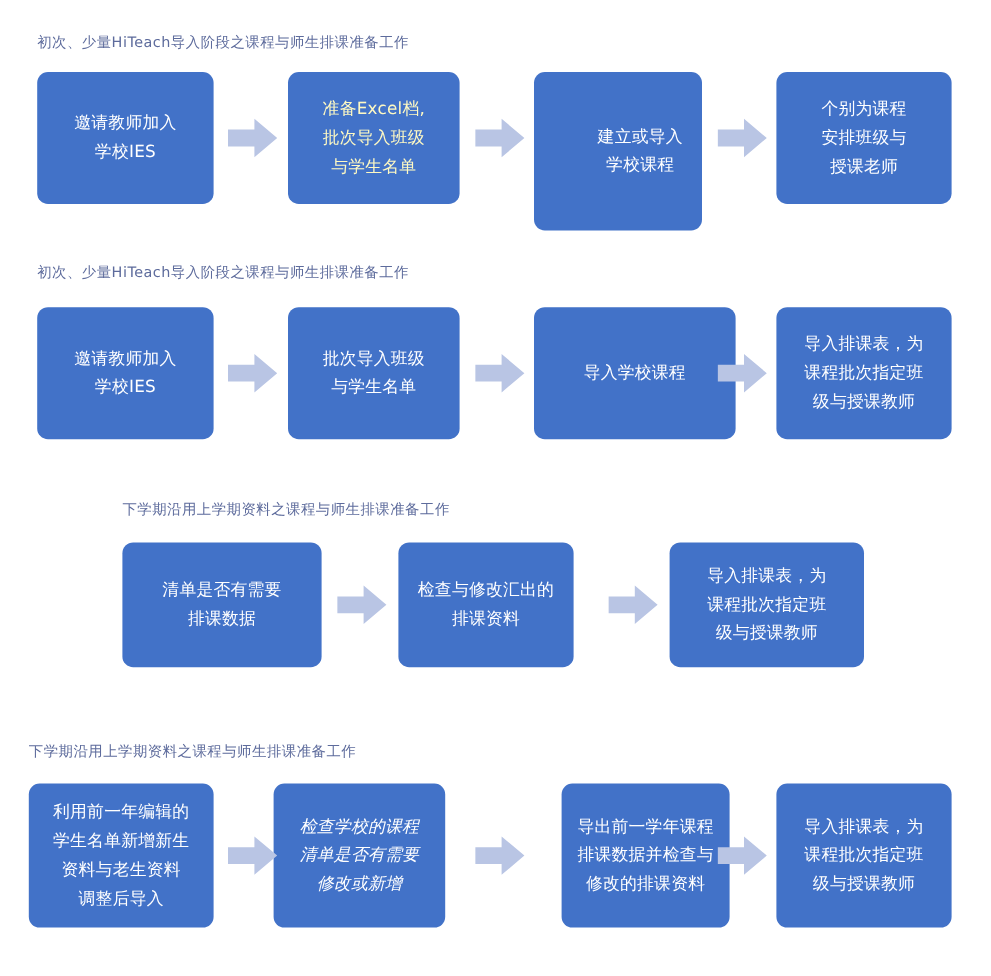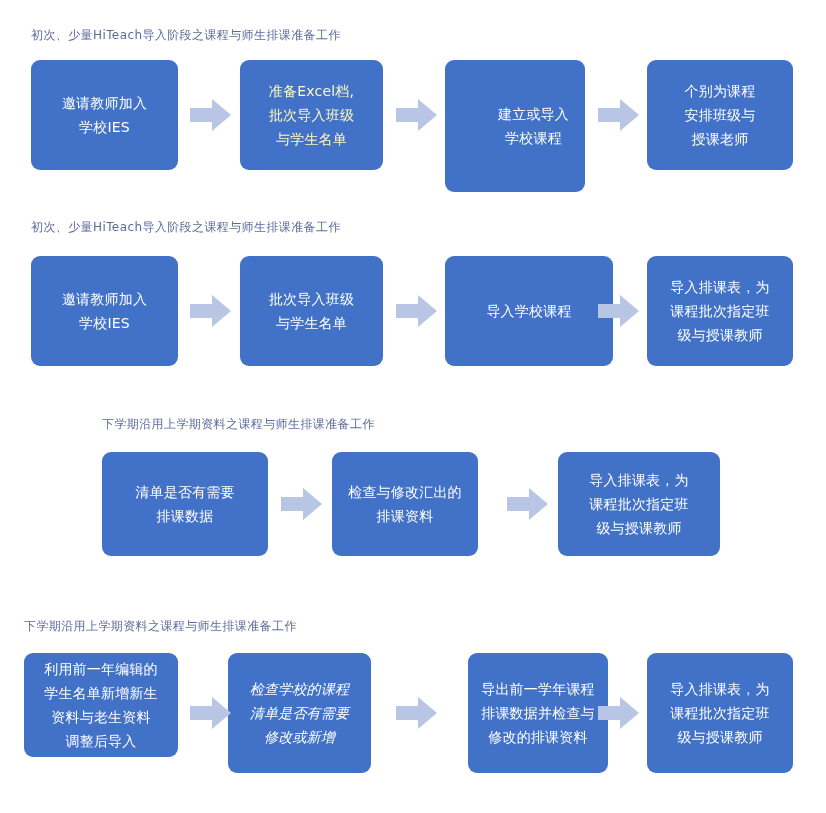--- a/index.html
+++ b/index.html
@@ -142,21 +142,21 @@
       <svg viewBox="0 0 42 34" preserveAspectRatio="none">
         <path d="M0 10 L22 10 L22 1 L41 17 L22 33 L22 24 L0 24 Z" fill="#b9c5e4"></path>
       </svg>
     </div>
     <div class="arrow" style="left: 507px; top: 487px;">
       <svg viewBox="0 0 42 34" preserveAspectRatio="none">
         <path d="M0 10 L22 10 L22 1 L41 17 L22 33 L22 24 L0 24 Z" fill="#b9c5e4"></path>
       </svg>
     </div>
     <div class="section-title" style="left: 24px; top: 616px; color: rgb(93, 107, 156);">下学期沿用上学期资料之课程与师生排课准备工作</div>
-    <div class="node" style="left: 24px; top: 653px; width: 154px; height: 104px; background: rgb(66, 114, 200);">
+    <div class="node" style="left: 24px; top: 653px; width: 154px; height: 120px; background: rgb(66, 114, 200);">
       <span class="node-label" style="color: rgb(255, 255, 255);">利用前一年编辑的
 学生名单新增新生
 资料与老生资料
 调整后导入</span>
     </div>
     <div class="node" style="left: 228px; top: 653px; width: 143px; height: 120px; background: rgb(66, 114, 200); font-style: italic;">
       <span class="node-label" style="color: rgb(255, 255, 255);">检查学校的课程
 清单是否有需要
 修改或新增</span>
     </div>

